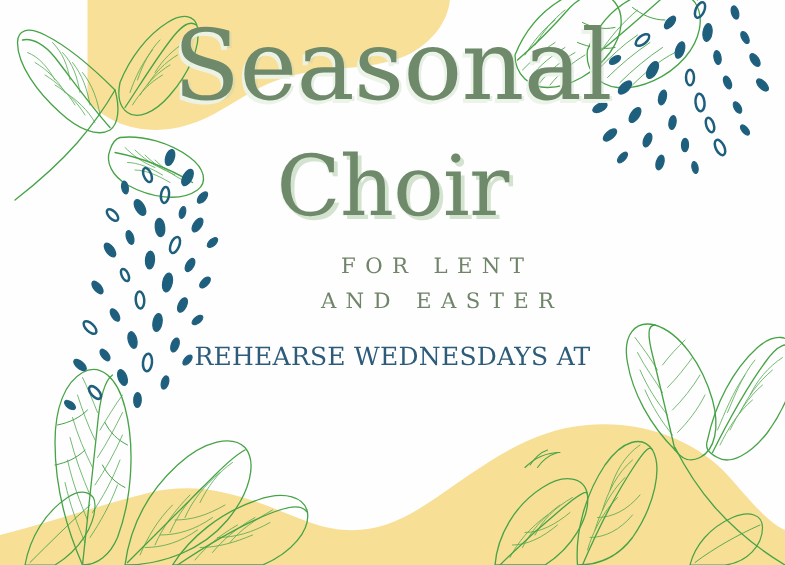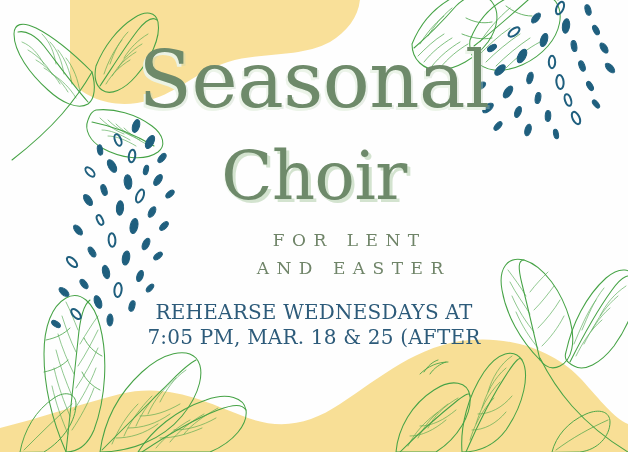--- a/index.html
+++ b/index.html
@@ -12,21 +12,21 @@
   #poster{
     position:relative;
     width:628px;height:452px;
     background:#FEFEFE;
     overflow:hidden;
   }
   .layer{position:absolute;top:0;left:0;width:628px;height:452px;pointer-events:none;}
   #blob-layer{z-index:1;}
   #leaf-layer{z-index:2;}
   #seed-layer{z-index:3;}
-  #text-layer{position:absolute;top:0;left:0;width:628px;height:380px;z-index:4;margin-top:27px;}
+  #text-layer{position:absolute;top:0;left:0;width:628px;height:380px;z-index:4;}
 
   
   .title-word{
     position:absolute;
     width:628px;
     text-align:center;
     font-family:"DejaVu Serif", serif;
     color:#6E8A6A;
     font-weight:400;
     letter-spacing:-0.5px;
@@ -366,17 +366,16 @@
     <div class="title-word" id="word-seasonal">Seasonal</div>
 
     <div class="title-word" id="word-choir">Choir</div>
 
     <div class="subtitle-line" id="sub-line-1">FOR LENT</div>
 
     <div class="subtitle-line" id="sub-line-2">AND EASTER</div>
 
     <div id="body-block">
       <div class="body-line">REHEARSE WEDNESDAYS AT</div>
-      <div class="body-line">7:05 PM, MAR. 18 &amp; 25 (AFTER</div>
     </div>
 
   </div>
 </div>
 
 </body></html>

